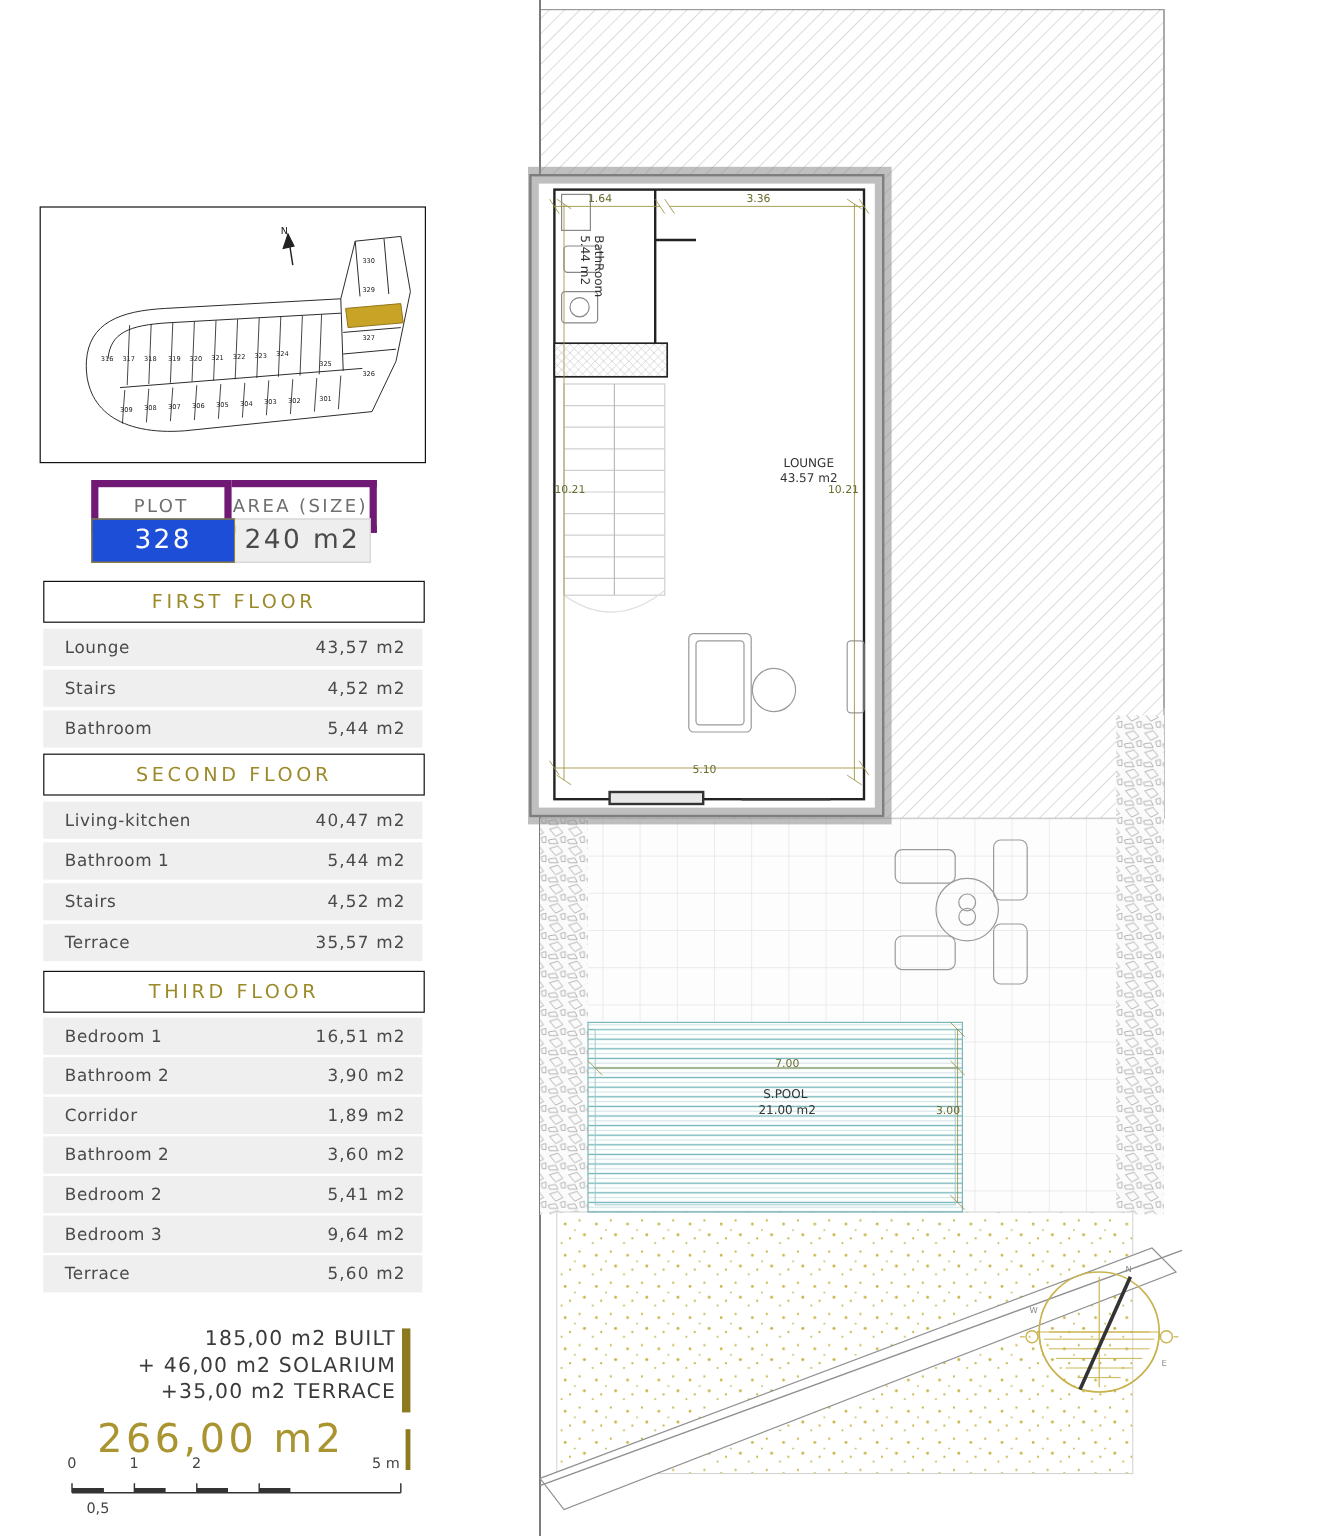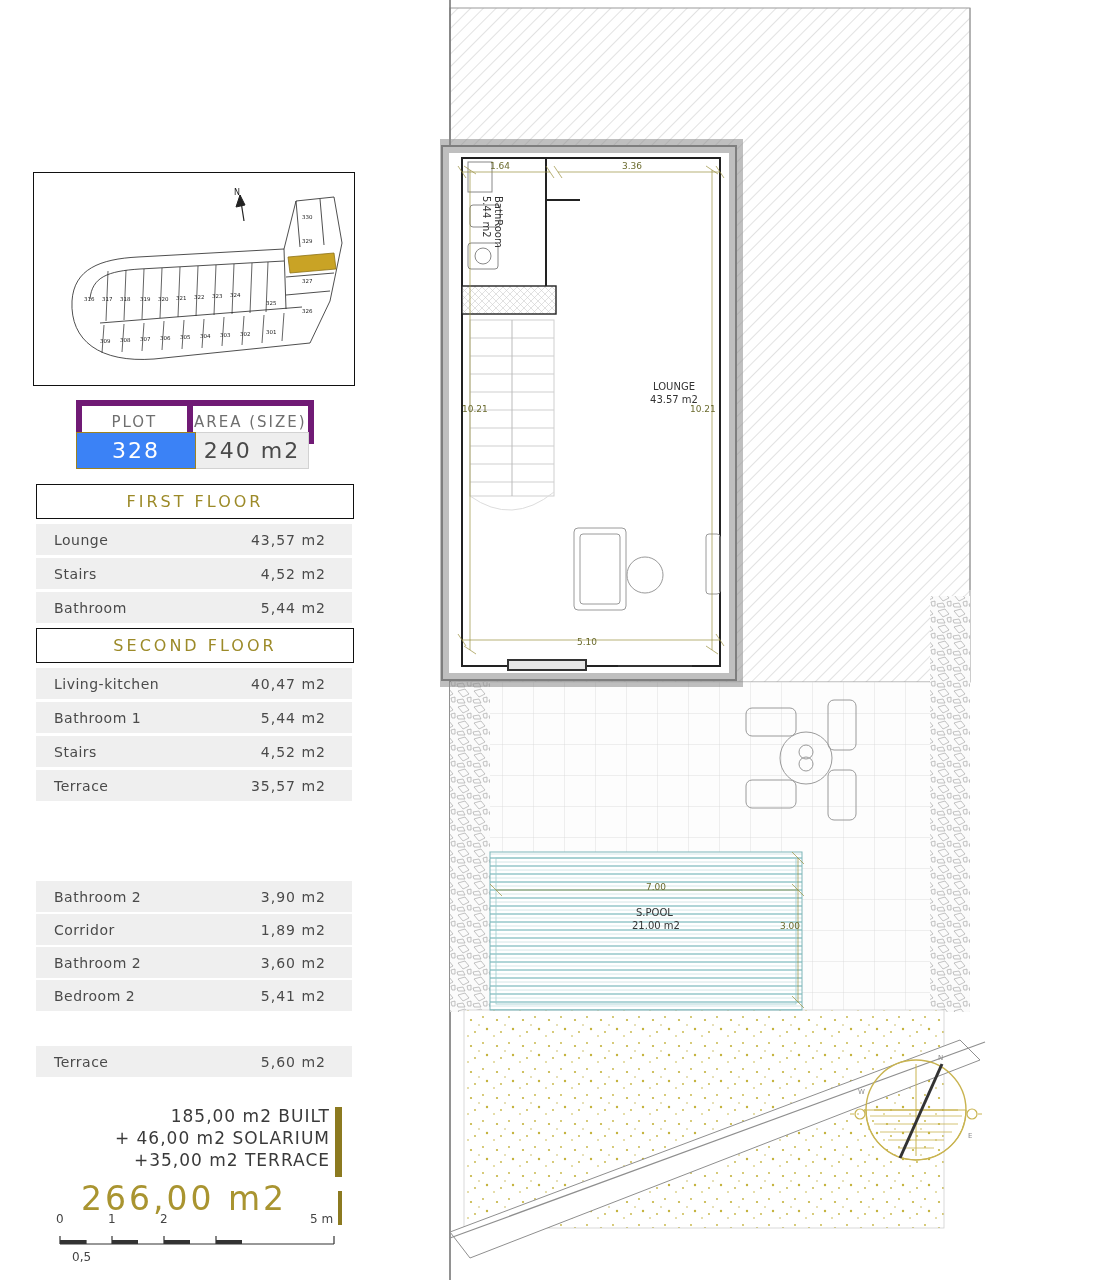--- a/index.html
+++ b/index.html
@@ -9,28 +9,28 @@
   #left-panel{position:absolute;left:0;top:0;width:440px;height:1280px;background:#fff;}
   #site-map-box{position:absolute;left:33px;top:172px;width:320px;height:212px;border:1px solid #111;background:#fff;}
   #site-map-box svg{display:block;}
   .plot-head{position:absolute;left:76px;top:400px;width:238px;display:flex;}
   .plot-head .hc{border:6px solid #701a75;height:32px;display:flex;align-items:center;justify-content:center;
       font-size:15px;letter-spacing:2px;color:#6f6f6f;}
   .plot-head .hc1{width:118px;}
   .plot-head .hc2{width:130px;border-left:none;}
   .plot-val{position:absolute;left:76px;top:432px;width:238px;display:flex;}
   .plot-val .vc{height:35px;display:flex;align-items:center;justify-content:center;font-size:22px;letter-spacing:2px;}
-  .plot-val .vc1{width:118px;background:#3b82f6;color:#fff;border:1px solid #9d8220;}
+  .plot-val .vc1{width:118px;background:#1d4ed8;color:#fff;border:1px solid #9d8220;}
   .plot-val .vc2{width:112px;background:#eeeeee;color:#4a4a4a;border:1px solid #d2d2d2;border-left:none;}
   .floor-hdr{position:absolute;left:36px;width:316px;height:33px;border:1px solid #111;background:#fff;
       display:flex;align-items:center;justify-content:center;color:#9c8a28;font-size:16px;letter-spacing:3px;}
   .item{position:absolute;left:36px;width:316px;height:31px;background:#efefef;display:flex;align-items:center;
       font-size:14px;color:#4a4a4a;letter-spacing:0.5px;}
   .item .nm{padding-left:18px;flex:1;}
-  .item .ar{padding-right:26px;letter-spacing:1px;}
+  .item .ar{padding-right:14px;letter-spacing:1px;}
   
   #totals{position:absolute;left:36px;top:1086px;width:316px;margin-top:19px;}
   #totals .lines{text-align:right;padding-right:22px;font-size:17px;color:#3a3a3a;line-height:22px;letter-spacing:1px;}
   #totals .big{text-align:center;font-size:33px;color:#a99430;letter-spacing:3px;margin-top:8px;padding-right:20px;}
   #totals .bar{position:absolute;right:10px;top:2px;width:7px;height:70px;background:#8c7a20;}
   #totals .bar2{position:absolute;right:10px;top:86px;width:4px;height:34px;background:#8c7a20;}
   #scale{position:absolute;left:52px;top:1222px;width:290px;}
   .sc-label{position:absolute;font-size:12px;color:#444;}
   
   #plan{position:absolute;left:440px;top:0;width:672px;height:1280px;background:#fff;overflow:hidden;}
@@ -144,35 +144,44 @@
     </div>
   <div class="item" style="top:736px">
     <span class="nm">Stairs</span>
     <span class="ar">4,52 m2</span>
     </div>
   <div class="item" style="top:770px">
     <span class="nm">Terrace</span>
     <span class="ar">35,57 m2</span>
     </div>
 
+  <div class="floor-hdr" style="top:809px">THIRD FLOOR</div>
+  <div class="item" style="top:848px">
+    <span class="nm">Bedroom 1</span>
+    <span class="ar">16,51 m2</span>
+    </div>
   <div class="item" style="top:881px">
     <span class="nm">Bathroom 2</span>
     <span class="ar">3,90 m2</span>
     </div>
   <div class="item" style="top:914px">
     <span class="nm">Corridor</span>
     <span class="ar">1,89 m2</span>
     </div>
   <div class="item" style="top:947px">
     <span class="nm">Bathroom 2</span>
     <span class="ar">3,60 m2</span>
     </div>
   <div class="item" style="top:980px">
     <span class="nm">Bedroom 2</span>
     <span class="ar">5,41 m2</span>
+    </div>
+  <div class="item" style="top:1013px">
+    <span class="nm">Bedroom 3</span>
+    <span class="ar">9,64 m2</span>
     </div>
   <div class="item" style="top:1046px">
     <span class="nm">Terrace</span>
     <span class="ar">5,60 m2</span>
     </div>
 
   <div id="totals">
     <div class="bar"></div>
     <div class="bar2"></div>
     <div class="lines">

